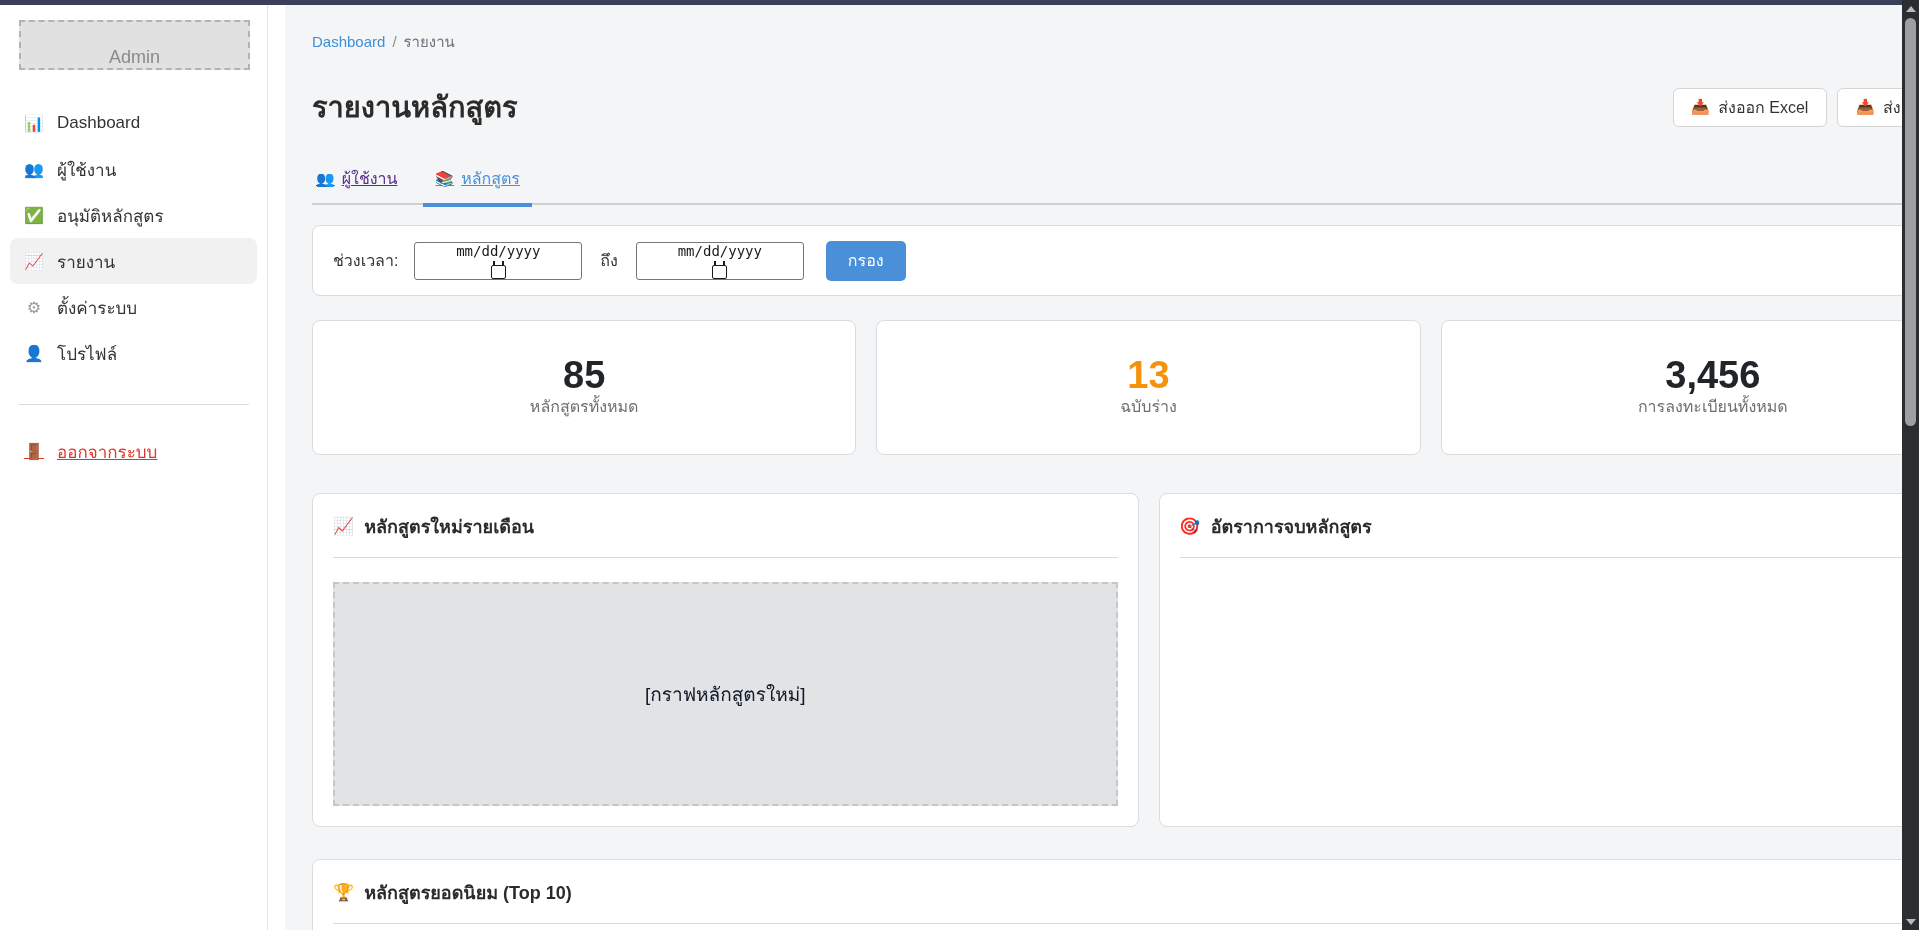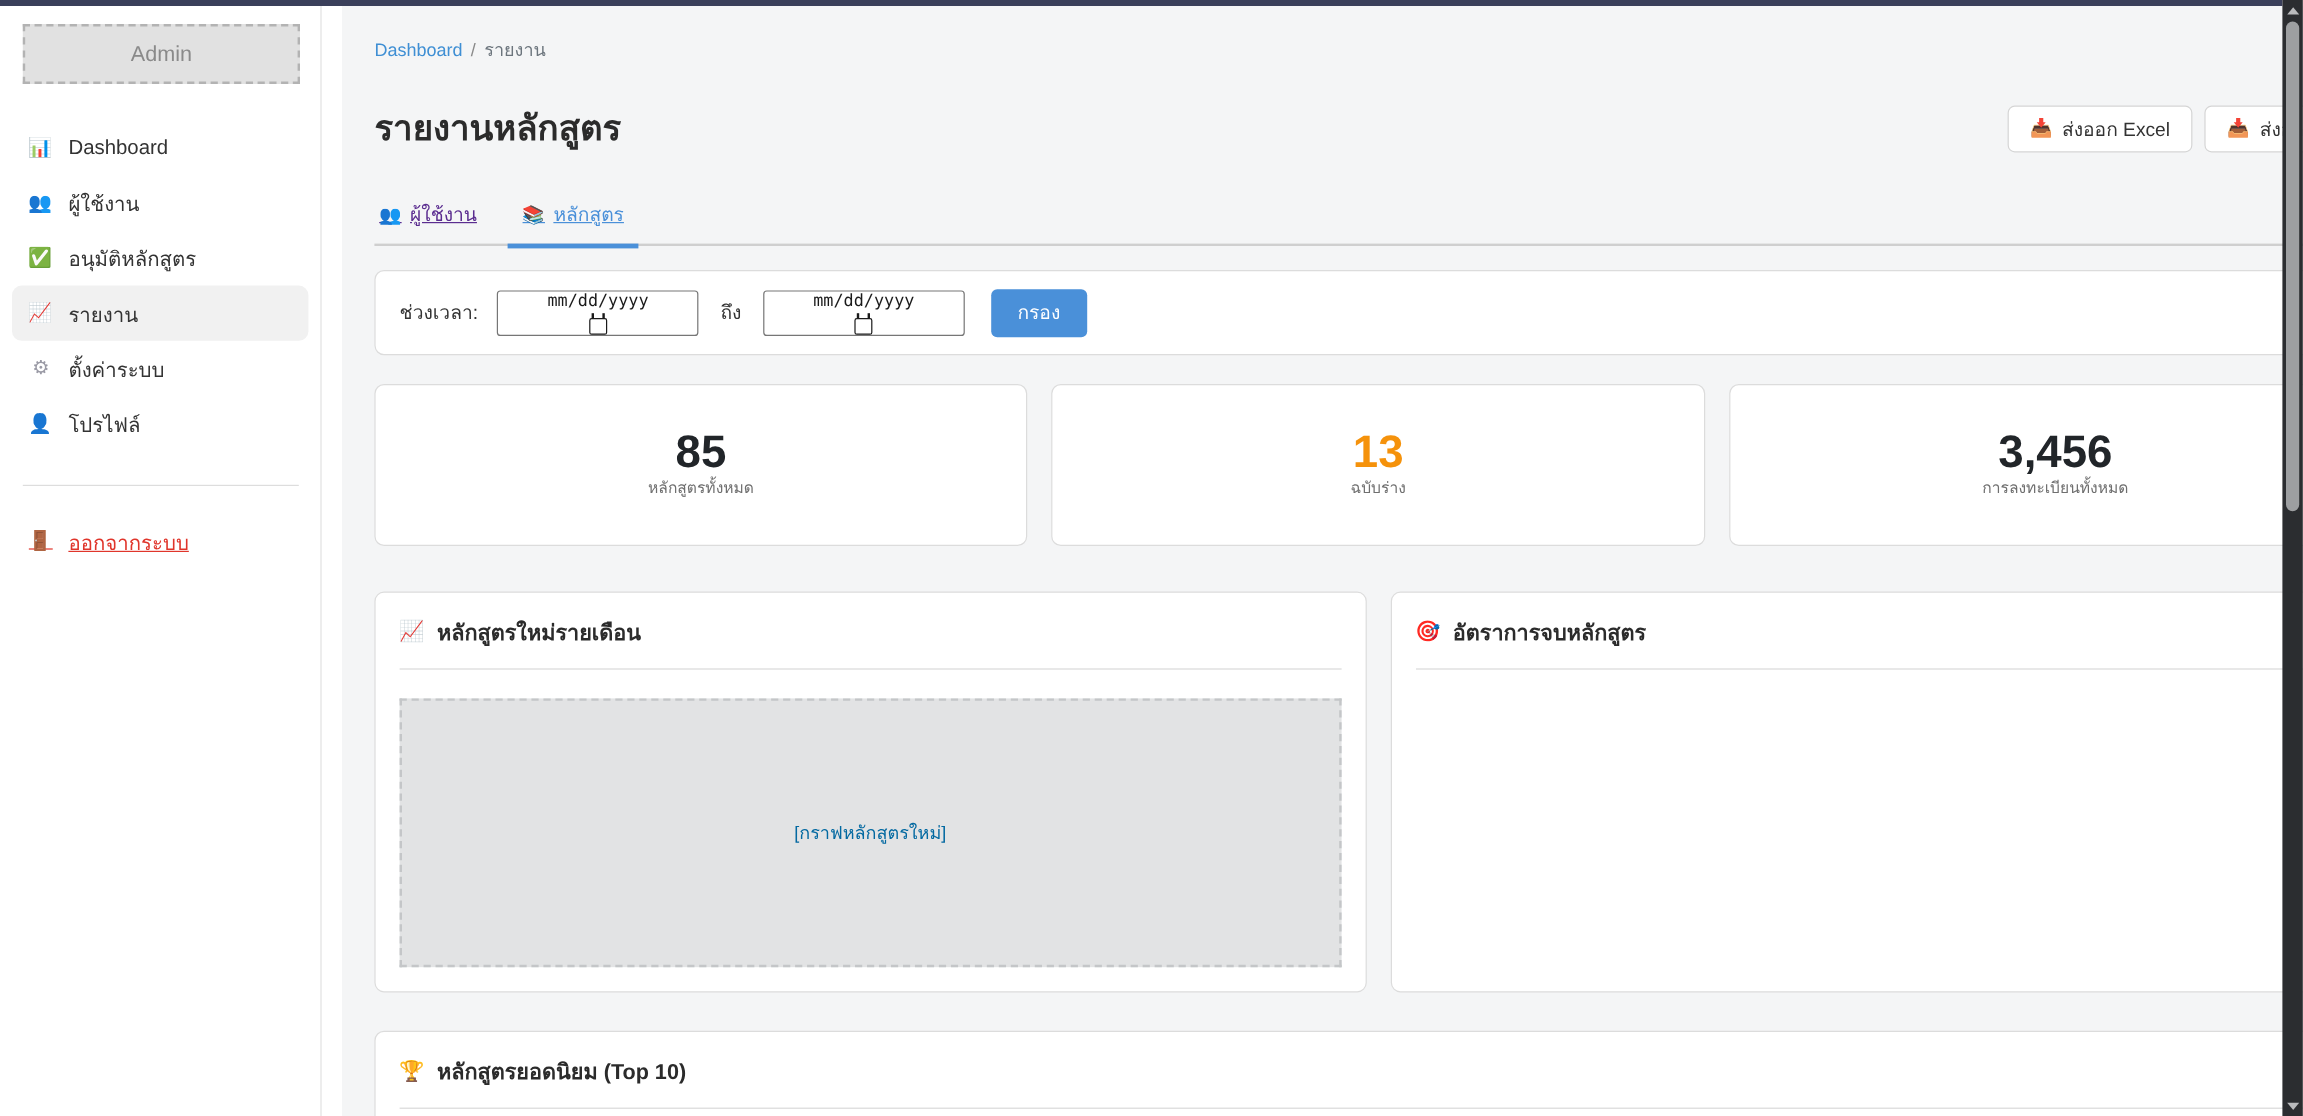--- a/index.html
+++ b/index.html
@@ -4,21 +4,21 @@
 <style>
   * { margin:0; padding:0; box-sizing:border-box; }
   html,body { width:1919px; height:930px; overflow:hidden;
     font-family:"Liberation Sans","DejaVu Sans",sans-serif; background:#fff; color:#333; }
   .topbar { position:absolute; top:0; left:0; width:1902px; height:5px; background:#3a3f5a; }
 
   
   .sidebar { position:absolute; top:5px; left:0; width:268px; height:925px;
     background:#fff; border-right:1px solid #e2e2e2; }
   .logo-box { margin:15px 17px 0 19px; height:50px; background:#e1e1e1;
-    border:2px dashed #b3b3b3; display:flex; align-items:center; justify-content:center;
+    border:2px dashed #b3b3b3; display:flex; align-items:flex-end; justify-content:center;
     color:#8a8a8a; font-size:18px; }
   .menu { margin-top:30px; }
   .menu-item { height:46px; margin:0 10px; padding:0 14px; display:flex; align-items:center;
     gap:13px; font-size:17px; color:#333; border-radius:8px; cursor:pointer; }
   .menu-item.active { background:#f1f1f1; }
   .menu-icon { font-size:16px; width:20px; text-align:center; }
   .gear { color:#9a9aa5; }
   .side-divider { border:none; border-top:1px solid #ddd; margin:28px 18px 0 19px; }
   .logout { margin:26px 10px 0; padding:0 14px; height:40px; display:flex; align-items:center;
     gap:13px; font-size:17px; color:#e0352b; text-decoration:underline; cursor:pointer; }
@@ -59,31 +59,31 @@
   .cal-icon::after  { content:""; position:absolute; top:-5px; right:1px; width:2px; height:4px; background:#1a1a1a; }
   .to-label { font-size:16px; color:#333; margin:0 2px; }
   .filter-btn { height:40px; padding:0 22px; background:#4a90d9; color:#fff; border:none;
     border-radius:5px; font-size:16px; cursor:pointer; margin-left:6px; font-family:inherit; }
 
   
   .stats-row { margin-top:24px; display:flex; gap:20px; }
   .stat-card { flex:1; height:135px; display:flex; flex-direction:column; align-items:center;
     justify-content:center; }
   .stat-value { font-size:38px; font-weight:bold; line-height:1; }
-  .stat-label { font-size:13px; color:#6f6f6f; }
+  .stat-label { font-size:16px; color:#6f6f6f; }
 
   
   .charts-row { margin-top:38px; display:flex; gap:20px; }
   .chart-card { flex:1; padding:18px 20px 20px; }
   .card-title { font-size:18px; font-weight:bold; color:#2b2b2b; display:flex; align-items:center; gap:10px; }
   .card-title .t-icon { font-size:17px; }
   .card-divider { border:none; border-top:1px solid #d9d9d9; margin:16px 0 0; }
   .chart-placeholder { margin-top:24px; height:224px; background:#e2e3e4;
     border:2px dashed #c4c6c8; display:flex; align-items:center; justify-content:center; }
-  .placeholder-text { color:#0369a1; font-size:15px; }
+  .placeholder-text { color:#0f172a; font-size:19px; }
 
   
   .top-card { margin-top:32px; padding:18px 20px 20px; height:220px; overflow:hidden; }
   .top-table { margin-top:16px; border:1px solid #d4d4d4; }
   .top-table-header { display:flex; height:42px; background:#23272b; }
   .tt-col { border-right:2px solid #f4f5f6; }
   .tt-col:last-child { border-right:none; }
   .tt-c1 { width:192px; } .tt-c2 { width:552px; } .tt-c3 { width:420px; } .tt-c4 { flex:1; }
 
   

